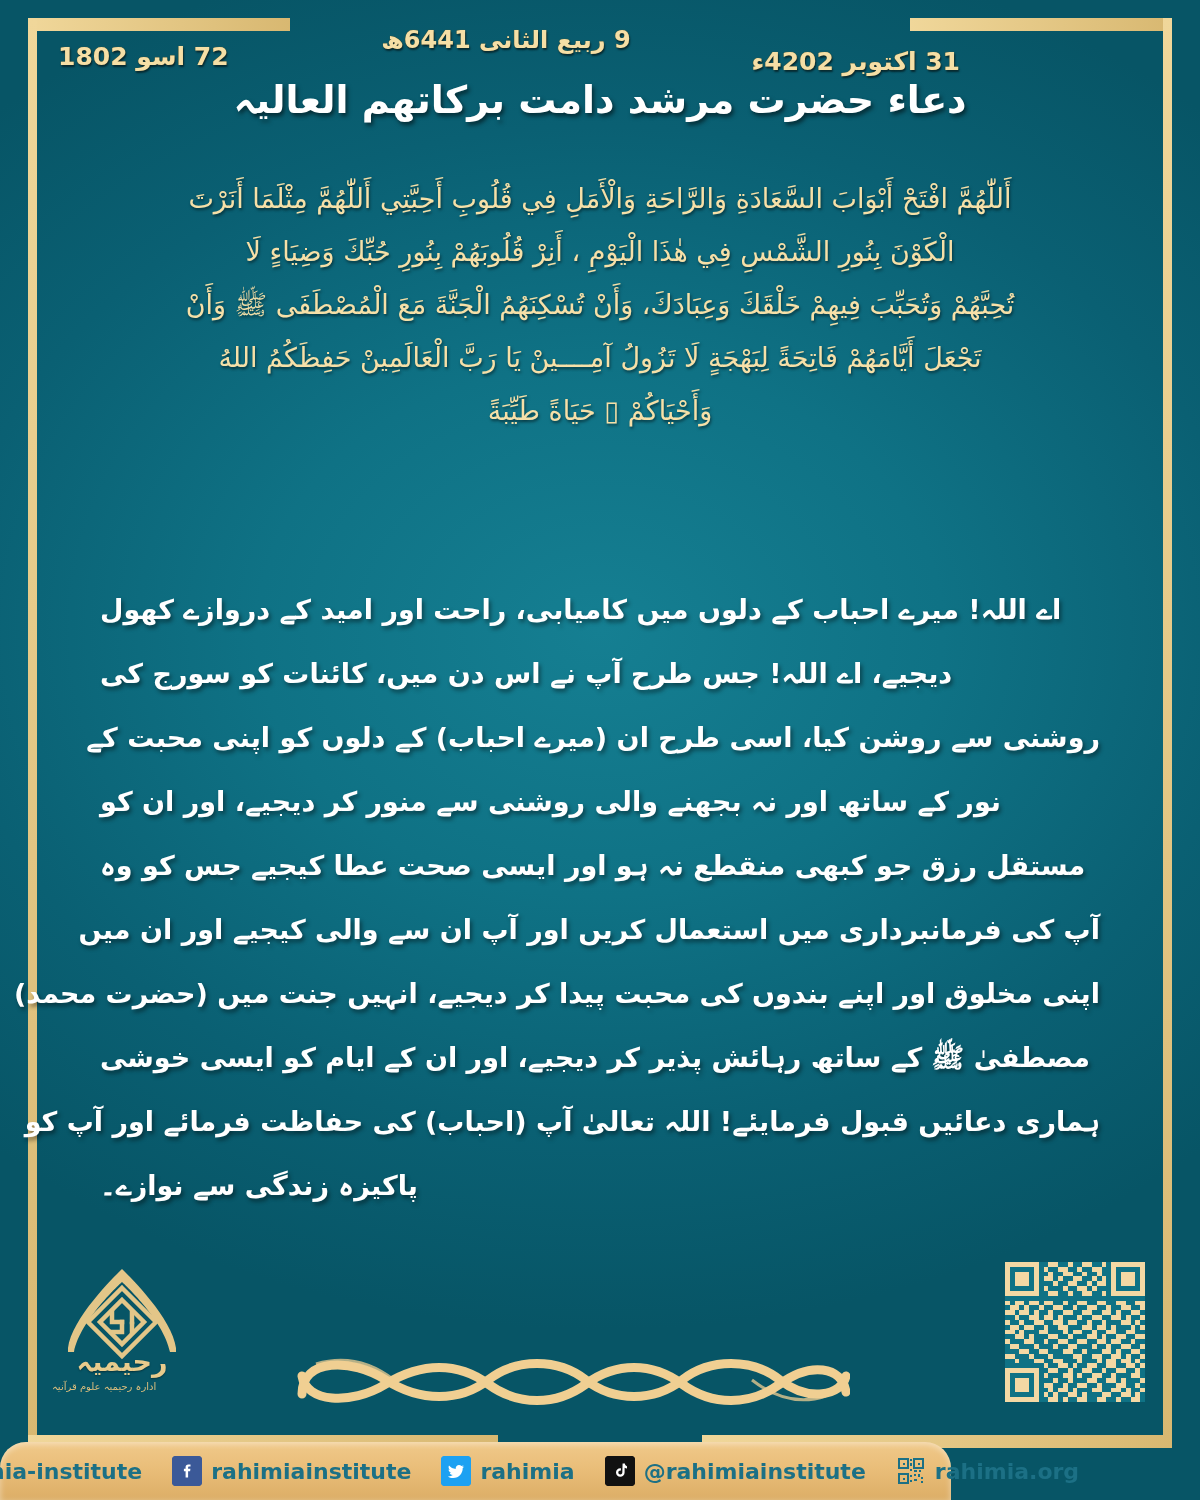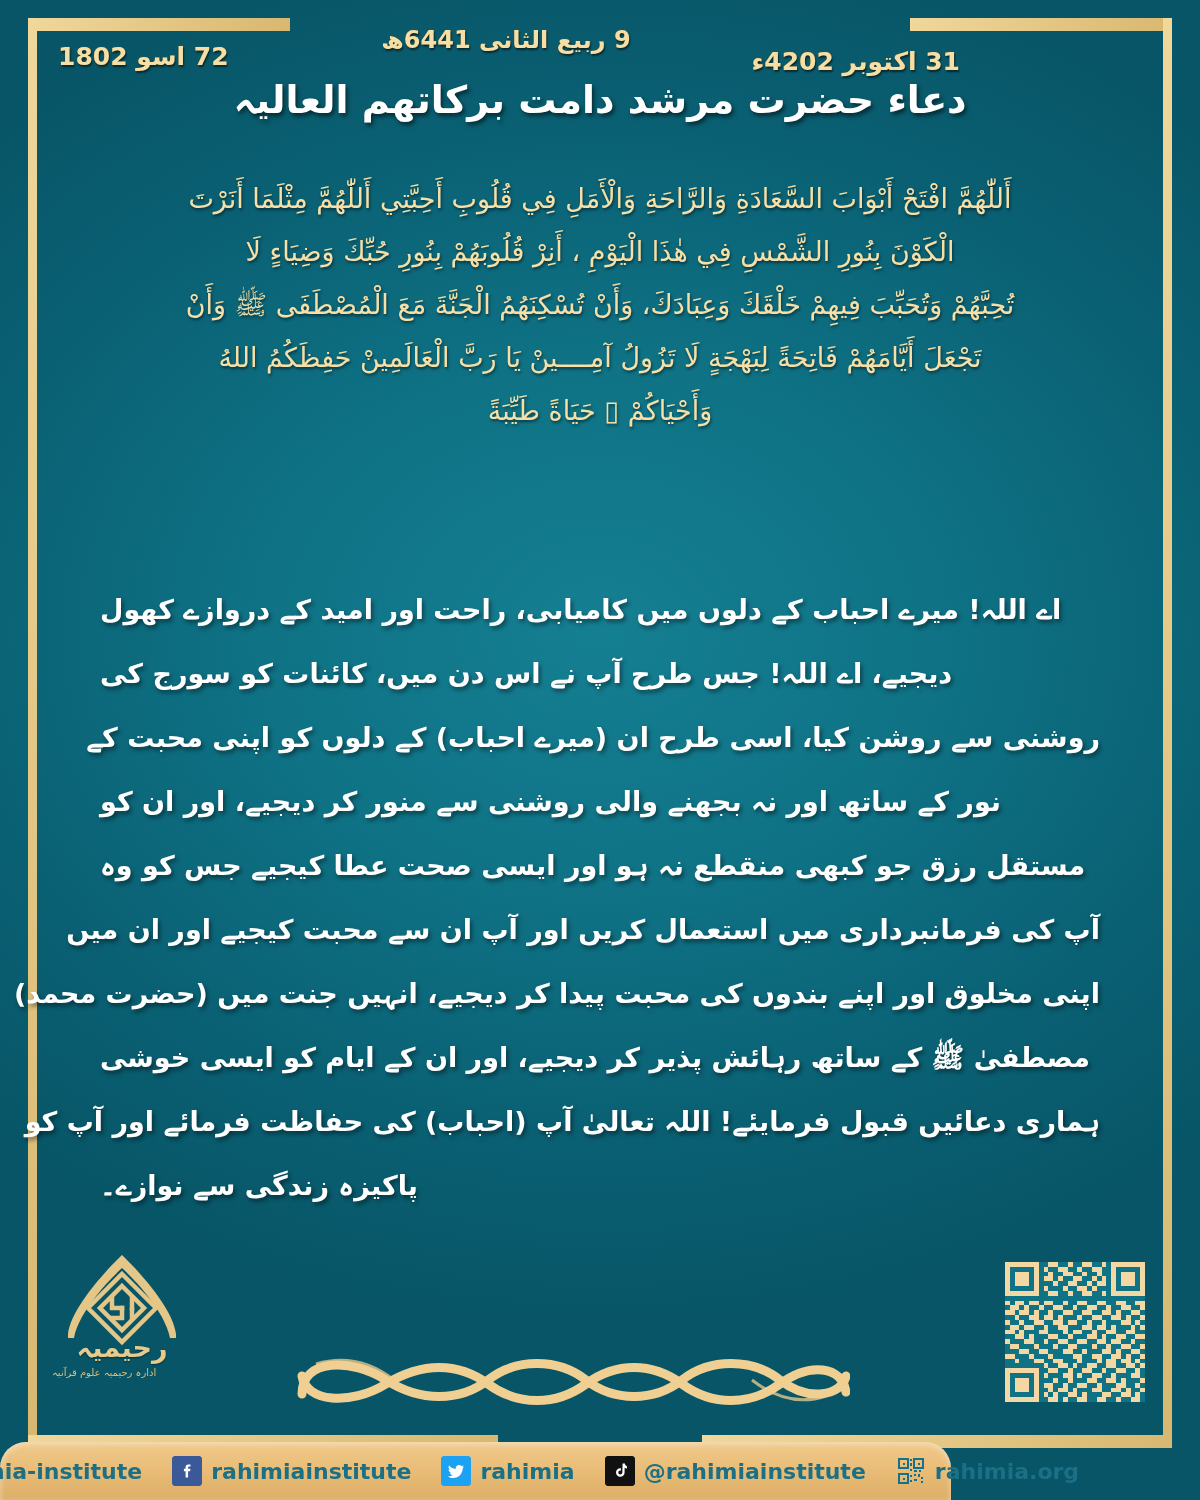--- a/index.html
+++ b/index.html
@@ -73,21 +73,21 @@
   .urdu-block{
     position:absolute;top:578px;left:100px;width:1000px;
     direction:rtl;text-align:left;
     color:#ffffff;
     font-size:27px;line-height:64px;font-weight:600;
     text-shadow:2px 3px 4px rgba(0,0,0,.45);
   }
   .urdu-block .ln{display:block;white-space:nowrap;}
 
   
-  .logo{position:absolute;left:52px;bottom:100px;width:140px;height:150px;text-decoration:underline;}
+  .logo{position:absolute;left:52px;bottom:86px;width:140px;height:150px;text-decoration:underline;}
   .logo svg{display:block;}
   .logo-name{
     position:absolute;left:0;top:82px;width:140px;text-align:center;
     color:#e8cb8c;font-size:27px;direction:rtl;font-weight:bold;
     text-shadow:0 1px 2px rgba(0,0,0,.4);
   }
   .logo-sub{
     position:absolute;left:0;top:117px;width:140px;text-align:left;
     color:#d9bd7d;font-size:10px;direction:rtl;letter-spacing:.5px;
   }
@@ -158,21 +158,21 @@
     <span class="ln">تَجْعَلَ أَيَّامَهُمْ فَاتِحَةً لِبَهْجَةٍ لَا تَزُولُ آمِــــينْ يَا رَبَّ الْعَالَمِينْ حَفِظَكُمُ اللهُ</span>
     <span class="ln">وَأَحْيَاكُمْ ▯ حَيَاةً طَيِّبَةً</span>
   </div>
 
   <div class="urdu-block">
     <span class="ln">اے اللہ! میرے احباب کے دلوں میں کامیابی، راحت اور امید کے دروازے کھول</span>
     <span class="ln">دیجیے، اے اللہ! جس طرح آپ نے اس دن میں، کائنات کو سورج کی</span>
     <span class="ln">روشنی سے روشن کیا، اسی طرح ان (میرے احباب) کے دلوں کو اپنی محبت کے</span>
     <span class="ln">نور کے ساتھ اور نہ بجھنے والی روشنی سے منور کر دیجیے، اور ان کو</span>
     <span class="ln">مستقل رزق جو کبھی منقطع نہ ہو اور ایسی صحت عطا کیجیے جس کو وہ</span>
-    <span class="ln">آپ کی فرمانبرداری میں استعمال کریں اور آپ ان سے محبت کیجیے اور ان میں</span>
+    <span class="ln">آپ کی فرمانبرداری میں استعمال کریں اور آپ ان سے والی کیجیے اور ان میں</span>
     <span class="ln">اپنی مخلوق اور اپنے بندوں کی محبت پیدا کر دیجیے، انہیں جنت میں (حضرت محمد)</span>
     <span class="ln">مصطفیٰ ﷺ کے ساتھ رہائش پذیر کر دیجیے، اور ان کے ایام کو ایسی خوشی</span>
     <span class="ln">ہماری دعائیں قبول فرمایئے! اللہ تعالیٰ آپ (احباب) کی حفاظت فرمائے اور آپ کو</span>
     <span class="ln">پاکیزہ زندگی سے نوازے۔</span>
   </div>
 
   <div class="logo">
     <svg width="140" height="150" viewBox="0 0 140 150">
       <path d="M70 6 L126 62 L126 128 L14 128 L14 62 Z" fill="none" stroke="#e3c688" stroke-width="4" transform="translate(0,0)" opacity="0"></path>
       <path d="M70 5 C70 5 120 52 124 84 L124 88 L118 88 C112 56 70 18 70 18 C70 18 28 56 22 88 L16 88 L16 84 C20 52 70 5 70 5 Z" fill="#e3c688"></path>

